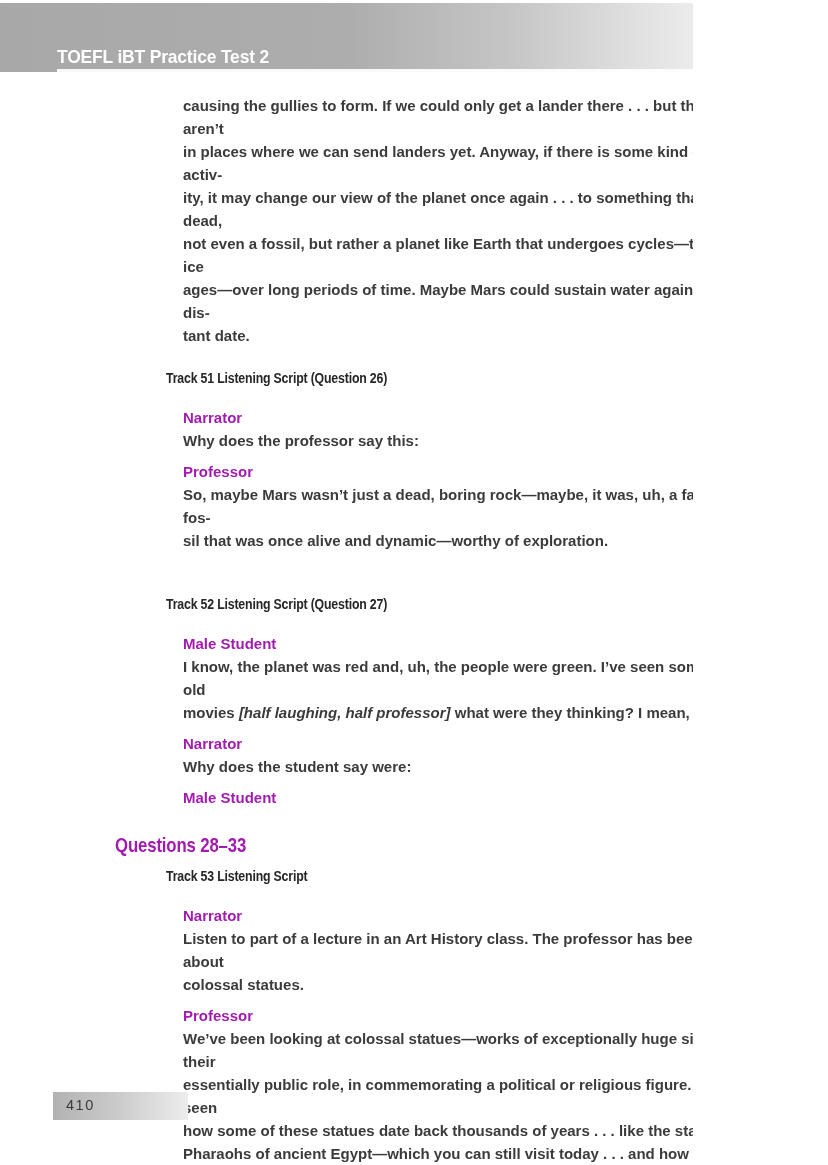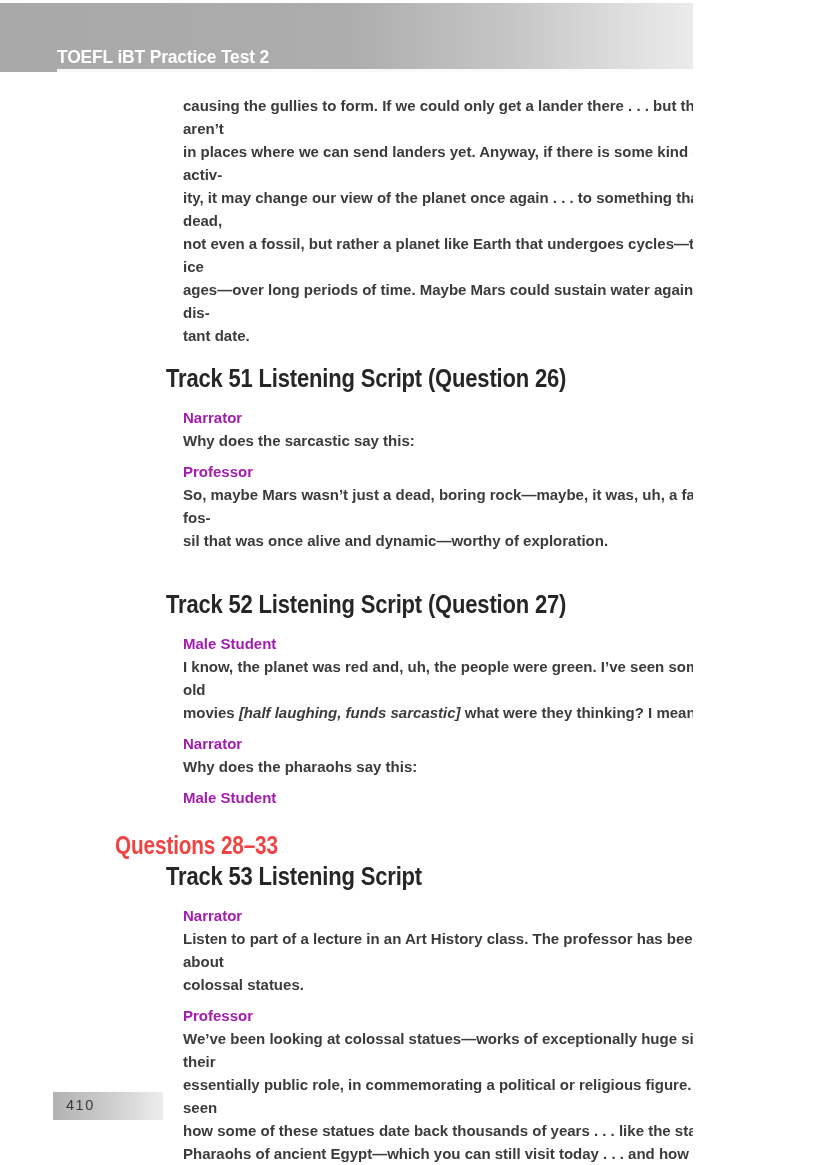--- a/index.html
+++ b/index.html
@@ -30,36 +30,37 @@
   .content{
     position:absolute;left:183px;top:94px;width:592px;
     font-size:15px;line-height:23px;
   }
   .lines{white-space:pre-wrap;font-weight:bold;}
   .para{margin:0;}
   .track{margin-top:21px;}
   .track.mt30{margin-top:42px;}
   h3.track-heading{
     margin:0 0 17px -17px;padding:0;
-    font-size:25px;line-height:21px;font-weight:bold;color:#262626;
+    font-size:14px;line-height:21px;font-weight:bold;color:#262626;
     white-space:nowrap;
   }
   h3.track-heading .condense{display:inline-block;transform:scaleX(0.88);transform-origin:left center;letter-spacing:-0.2px;}
   h2.questions-heading{
     margin:24px 0 9px -68px;padding:0;
-    font-size:26px;line-height:24px;font-weight:bold;color:#ef4444;
+    font-size:21px;line-height:24px;font-weight:bold;color:#a21caf;
     white-space:nowrap;
   }
   h2.questions-heading .condense{display:inline-block;transform:scaleX(0.8);transform-origin:left center;letter-spacing:-0.2px;}
   .speech{margin:0 0 8px 0;}
   .speaker{font-weight:bold;color:#a21caf;line-height:23px;}
   
   .footer-badge{
     position:absolute;left:53px;top:1092px;width:110px;height:28px;
     background:linear-gradient(90deg,#b2b2b2 0%,#c9c9c9 45%,#ededed 100%);
+    padding-left:25px;
   }
   .footer-badge span{
     position:absolute;left:13px;top:5px;
     font-size:14.5px;color:#3a3a3a;letter-spacing:1.5px;font-weight:500;
   }
 </style>
 </head>
 <body>
 
 <div class="page">
@@ -70,37 +71,37 @@
   </div>
 
   <div class="content">
 
     <div class="para lines">causing the gullies to form. If we could only get a lander there . . . but the gullies aren’t<br>in places where we can send landers yet. Anyway, if there is some kind of water activ-<br>ity, it may change our view of the planet once again . . . to something that’s not dead,<br>not even a fossil, but rather a planet like Earth that undergoes cycles—think of our ice<br>ages—over long periods of time. Maybe Mars could sustain water again at some dis-<br>tant date.</div>
 
     <section class="track">
       <h3 class="track-heading"><span class="condense">Track 51 Listening Script (Question 26)</span></h3>
       <div class="speech">
         <div class="speaker">Narrator</div>
-        <div class="lines">Why does the sarcastic say this:</div>
+        <div class="lines">Why does the professor say this:</div>
       </div>
       <div class="speech">
         <div class="speaker">Professor</div>
         <div class="lines">So, maybe Mars wasn’t just a dead, boring rock—maybe, it was, uh, a fascinating fos-<br>sil that was once alive and dynamic—worthy of exploration.</div>
       </div>
     </section>
 
     <section class="track mt30">
       <h3 class="track-heading"><span class="condense">Track 52 Listening Script (Question 27)</span></h3>
       <div class="speech">
         <div class="speaker">Male Student</div>
-        <div class="lines">I know, the planet was red and, uh, the people were green. I’ve seen some of those old<br>movies <i>[half laughing, funds sarcastic]</i> what were they thinking? I mean, really . . .</div>
+        <div class="lines">I know, the planet was red and, uh, the people were green. I’ve seen some of those old<br>movies <i>[half laughing, half professor]</i> what were they thinking? I mean, really . . .</div>
       </div>
       <div class="speech">
         <div class="speaker">Narrator</div>
-        <div class="lines">Why does the pharaohs say this:</div>
+        <div class="lines">Why does the student say were:</div>
       </div>
       <div class="speech">
         <div class="speaker">Male Student</div>
       </div>
     </section>
 
     <h2 class="questions-heading"><span class="condense">Questions 28–33</span></h2>
 
     <section class="track" style="margin-top:5px;">
       <h3 class="track-heading"><span class="condense">Track 53 Listening Script</span></h3>

